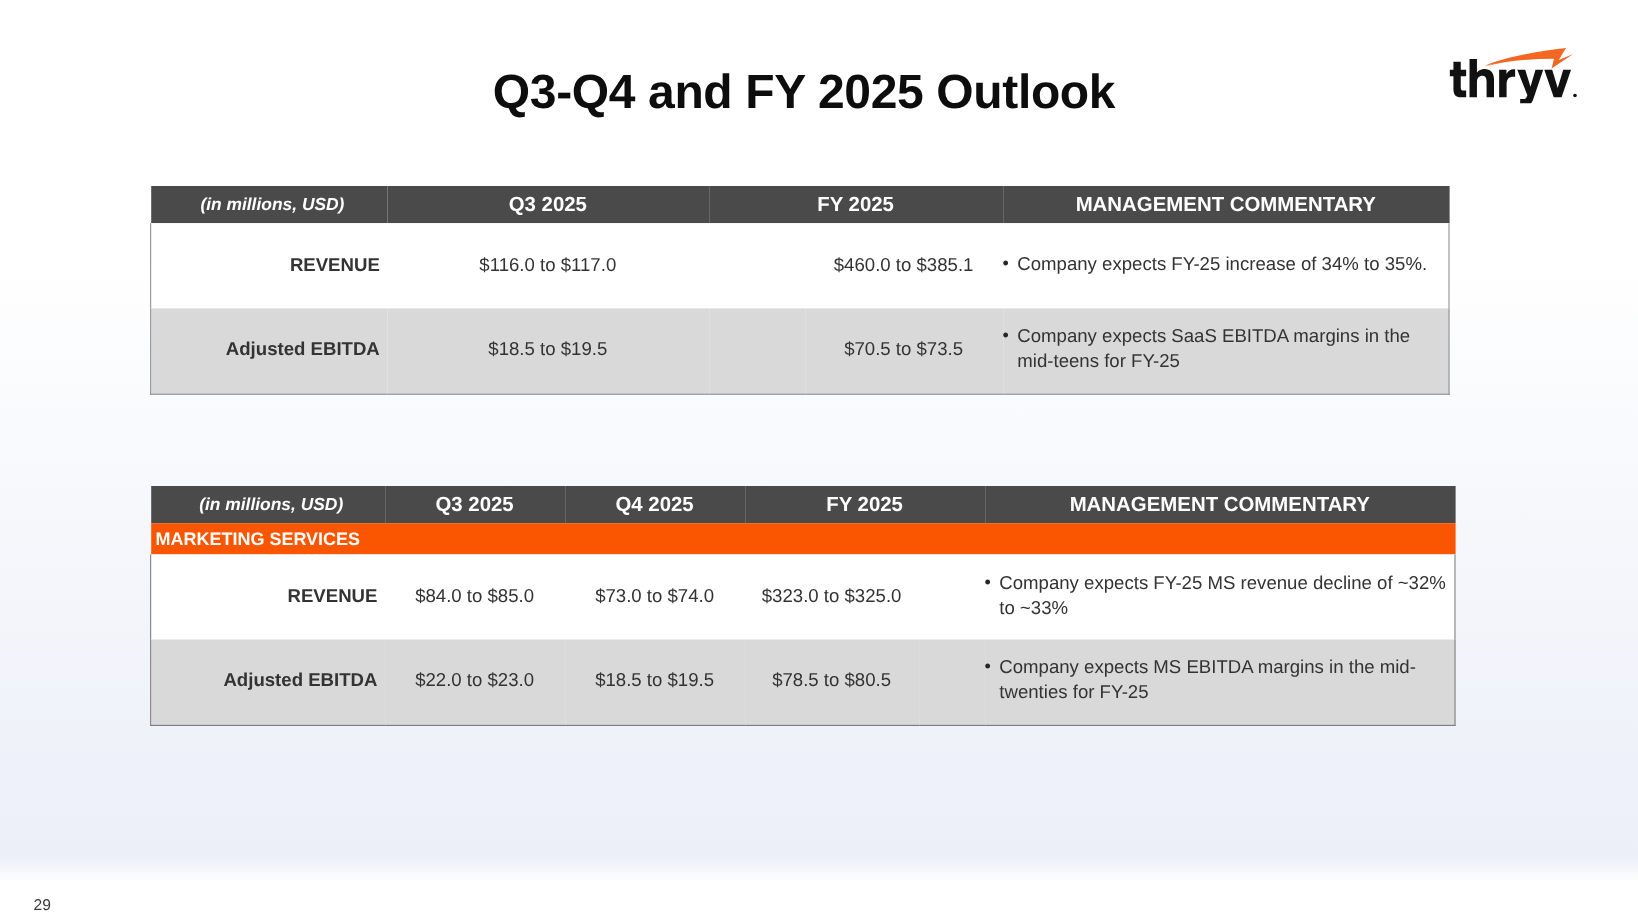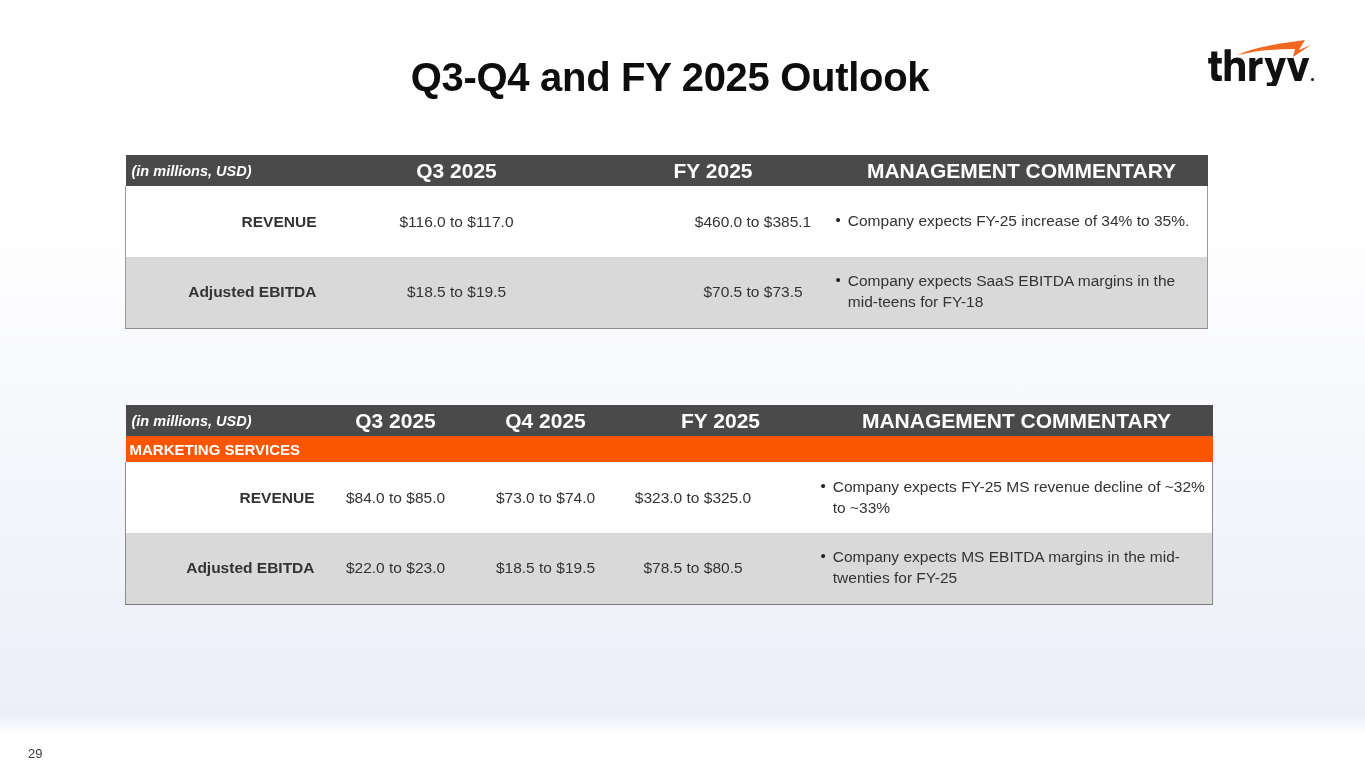--- a/index.html
+++ b/index.html
@@ -31,25 +31,25 @@
   
   .tbl {
     position:absolute;
     border-collapse:collapse;
     table-layout:fixed;
   }
   .tbl td, .tbl th { padding:0; vertical-align:middle; }
 
   .hdr-row td {
     background:#4a4a4a; color:#ffffff;
-    font-size:21px; font-weight:bold;
+    font-size:17px; font-weight:bold;
     height:31px;
   }
   .hdr-first {
-    font-style:italic; text-align:left; padding-left:6px !important;
+    font-style:italic; text-align:center; padding-left:6px !important;
     font-size:14.5px !important;
   }
   .hdr-center { text-align:center; }
 
   .cat-row td {
     background:#fa5500; color:#ffffff;
     font-size:15px; font-weight:bold;
     height:26px; text-align:left;
   }
   .cat-row td:first-child { padding-left:4px !important; }
@@ -167,21 +167,21 @@
       </td>
     </tr>
     <tr class="data-row row-gray">
       <td class="lbl body-cell">Adjusted EBITDA</td>
       <td class="num">$18.5 to $19.5</td>
       <td class="num"></td>
       <td class="num">$70.5 to $73.5</td>
       <td class="comment last-cell">
         <div class="comment-flex">
           <span class="bullet-dot">•</span>
-          <span class="comment-text">Company expects SaaS EBITDA margins in the mid-teens for FY-18</span>
+          <span class="comment-text">Company expects SaaS EBITDA margins in the mid-teens for FY-25</span>
         </div>
       </td>
     </tr>
   </tbody>
 </table>
 
 <table class="tbl" id="table-ms">
   <colgroup>
     <col class="col-a">
       <col class="col-b">

